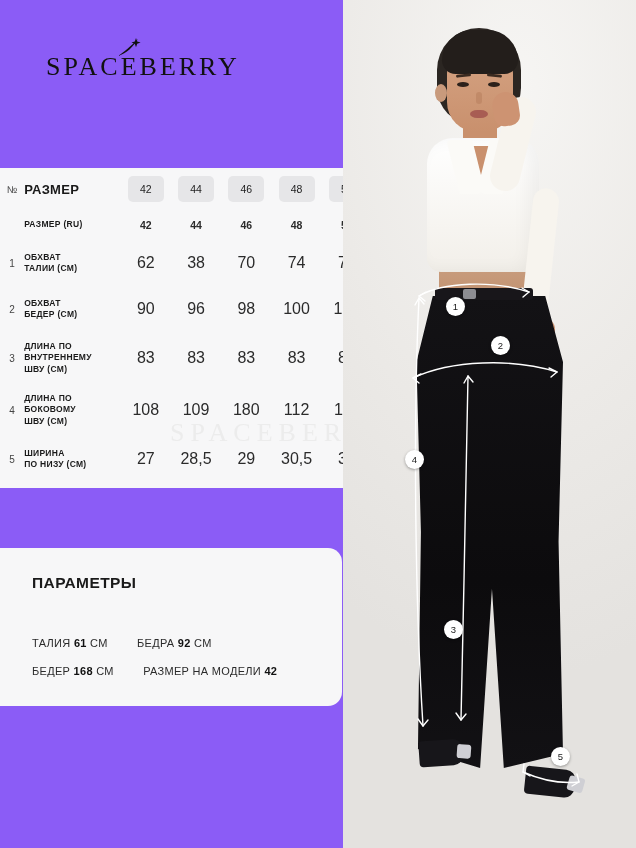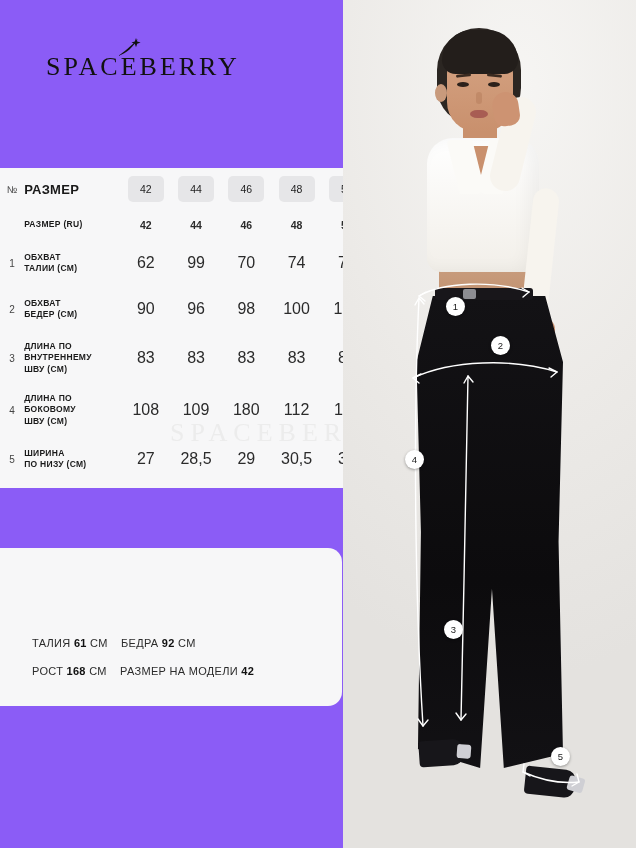--- a/index.html
+++ b/index.html
@@ -150,21 +150,21 @@
     left: 32px;
     font-size: 11px;
     color: #2b2b2b;
     letter-spacing: .3px;
     white-space: nowrap;
   }
   .params-line.l1 { top: 637px; }
   .params-line.l2 { top: 665px; }
   .params-line b { font-weight: bold; color: #111; }
   .pi { display: inline-block; }
-  .pi + .pi { margin-left: 10px; text-align: center; }
+  .pi + .pi { margin-left: 26px; text-align: center; }
 
   
   .photo {
     position: absolute;
     left: 343px;
     top: 0;
     width: 293px;
     height: 848px;
     overflow: hidden;
     background: #f2f1ef;
@@ -339,21 +339,21 @@
           <td class="cell-val">50</td>
         </tr>
 
         <tr class="data-row">
           <td class="cell-num">1</td>
           <td class="cell-label">
             <div>ОБХВАТ</div>
             <div>ТАЛИИ (СМ)</div>
           </td>
           <td class="cell-val">62</td>
-          <td class="cell-val">99</td>
+          <td class="cell-val">38</td>
           <td class="cell-val">70</td>
           <td class="cell-val">74</td>
           <td class="cell-val">78</td>
         </tr>
 
         <tr class="data-row">
           <td class="cell-num">2</td>
           <td class="cell-label">
             <div>ОБХВАТ</div>
             <div>БЕДЕР (СМ)</div>
@@ -406,36 +406,37 @@
           <td class="cell-val">31</td>
         </tr>
       </tbody>
     </table>
   </div>
 
   <div class="watermark">SPACEBERRY</div>
 
   <div class="params-card"></div>
   <div class="params-title">
+    <div>ПАРАМЕТРЫ</div>
   </div>
   <div class="params-line l1">
     <span class="pi">
       <span>ТАЛИЯ</span>
       <b>61</b>
       <span>СМ</span>
     </span>
     <span class="pi">
       <span>БЕДРА</span>
       <b>92</b>
       <span>СМ</span>
     </span>
   </div>
   <div class="params-line l2">
     <span class="pi">
-      <span>РОСТ</span>
+      <span>БЕДЕР</span>
       <b>168</b>
       <span>СМ</span>
     </span>
     <span class="pi">
       <span>РАЗМЕР НА МОДЕЛИ</span>
       <b>42</b>
     </span>
   </div>
 
   <div class="photo">

